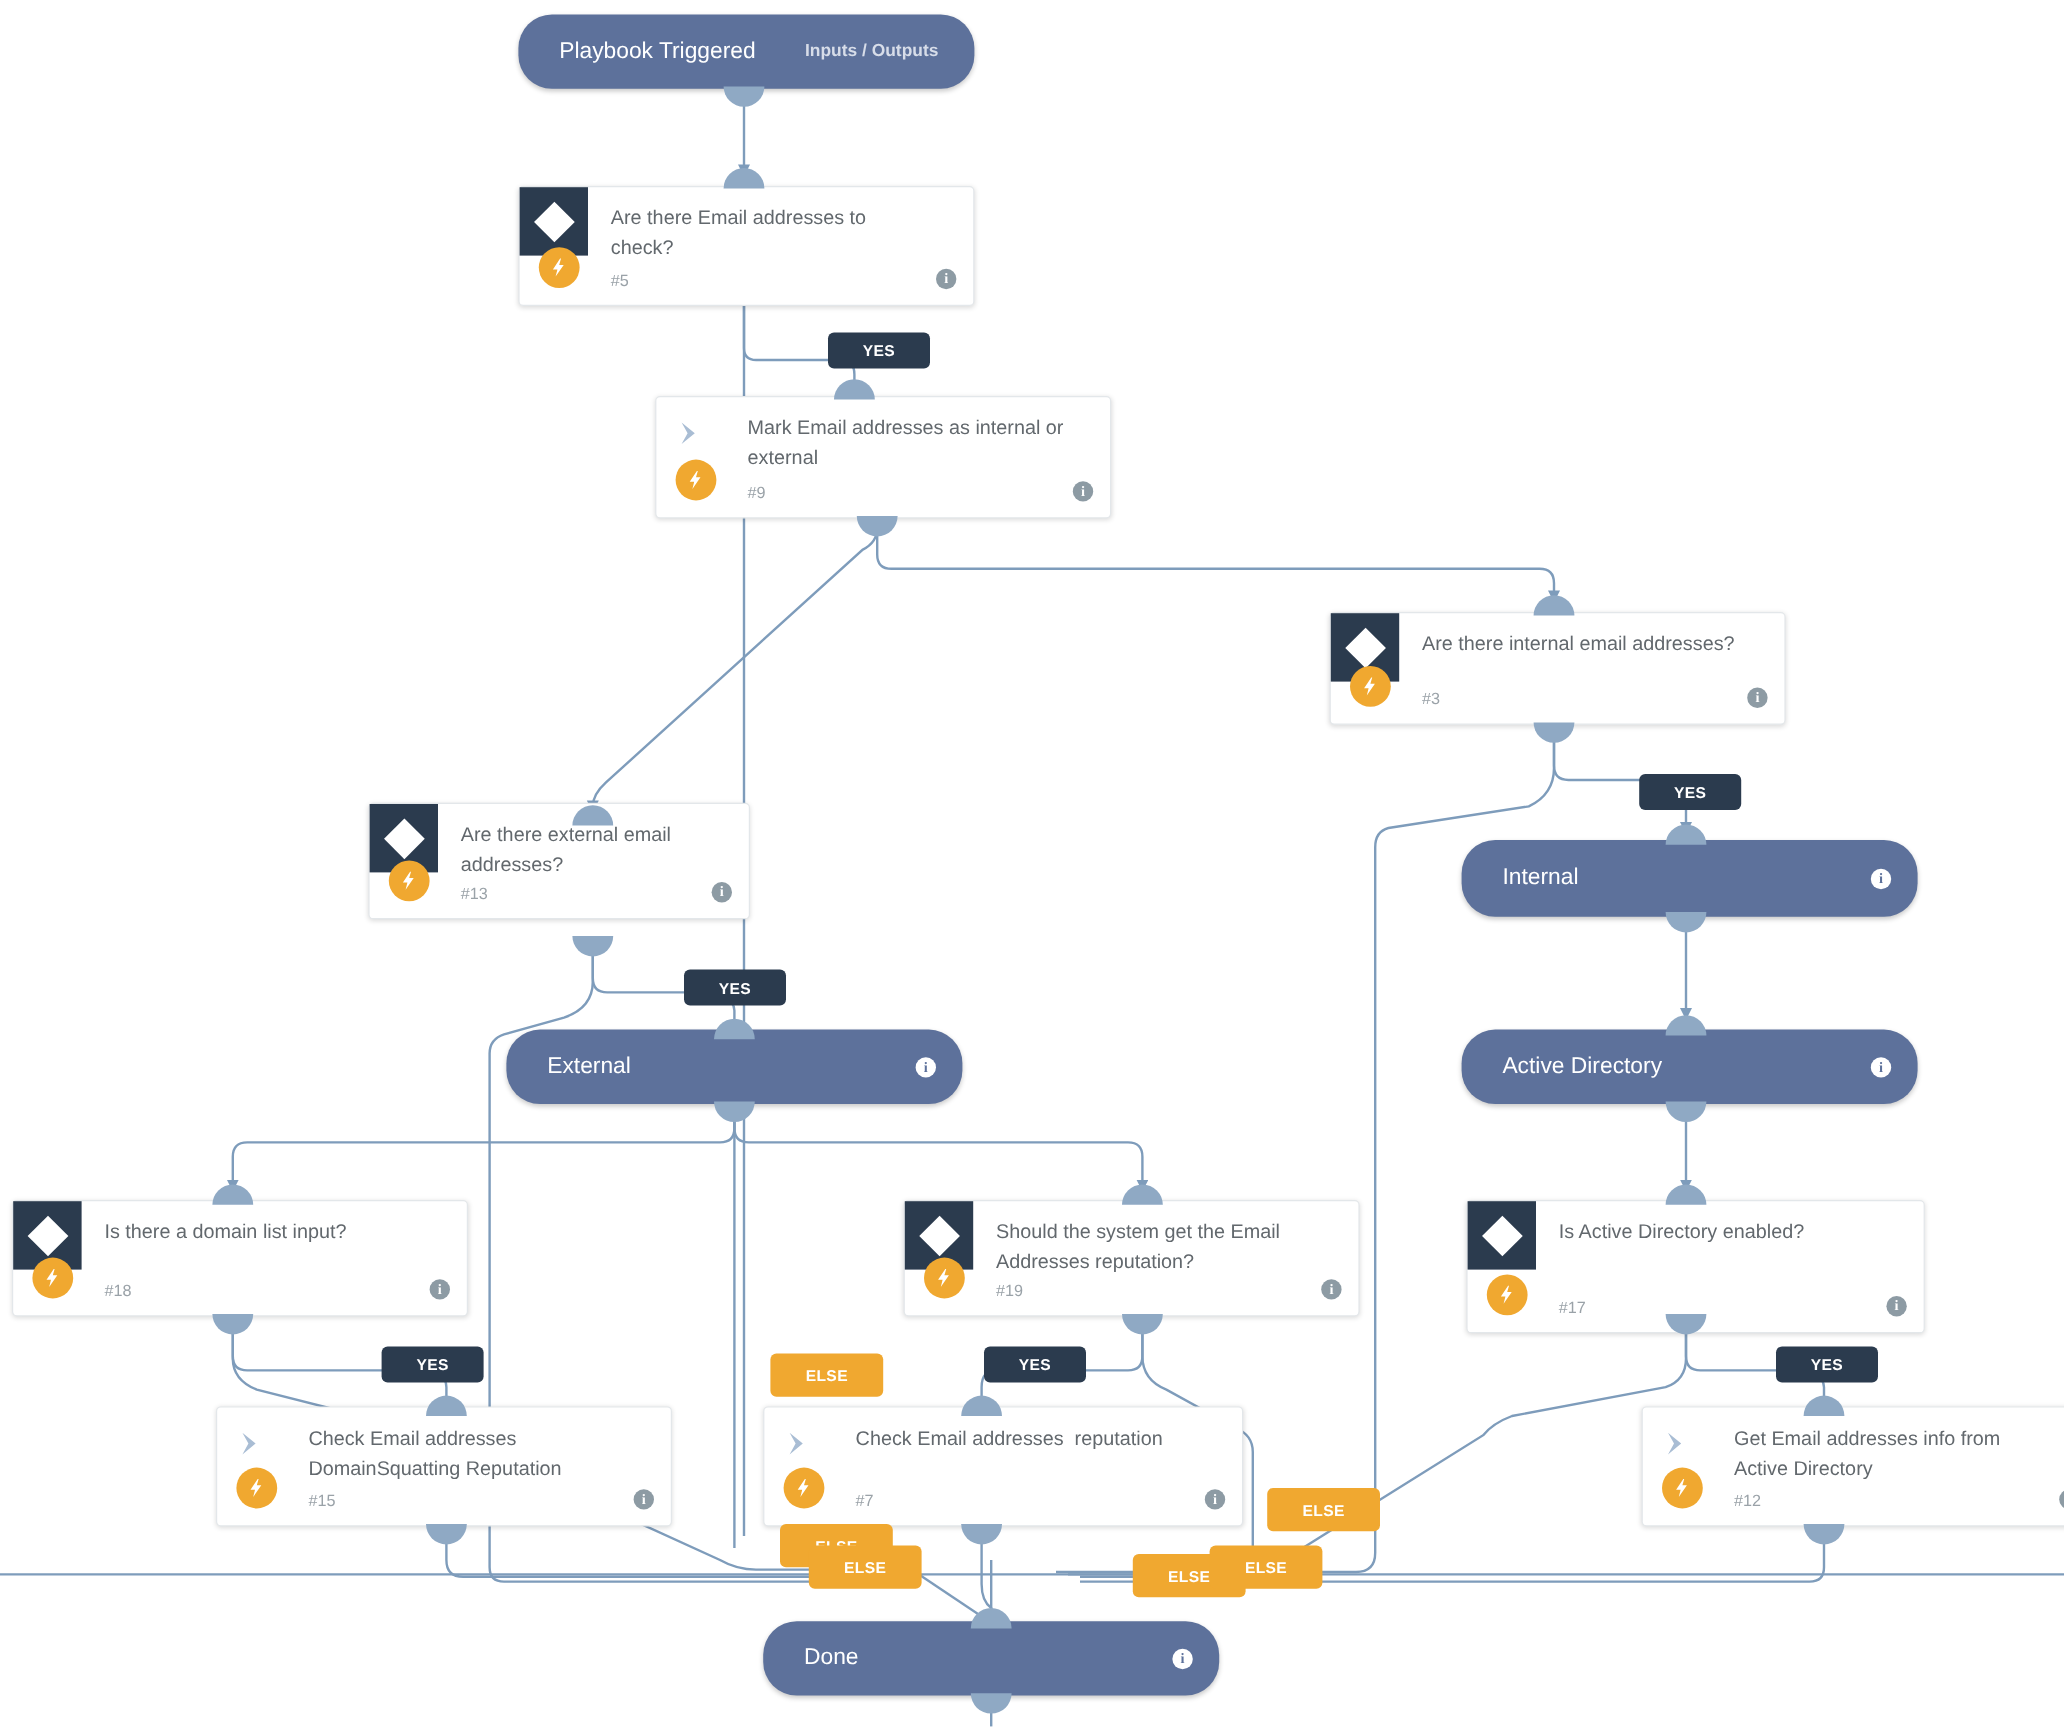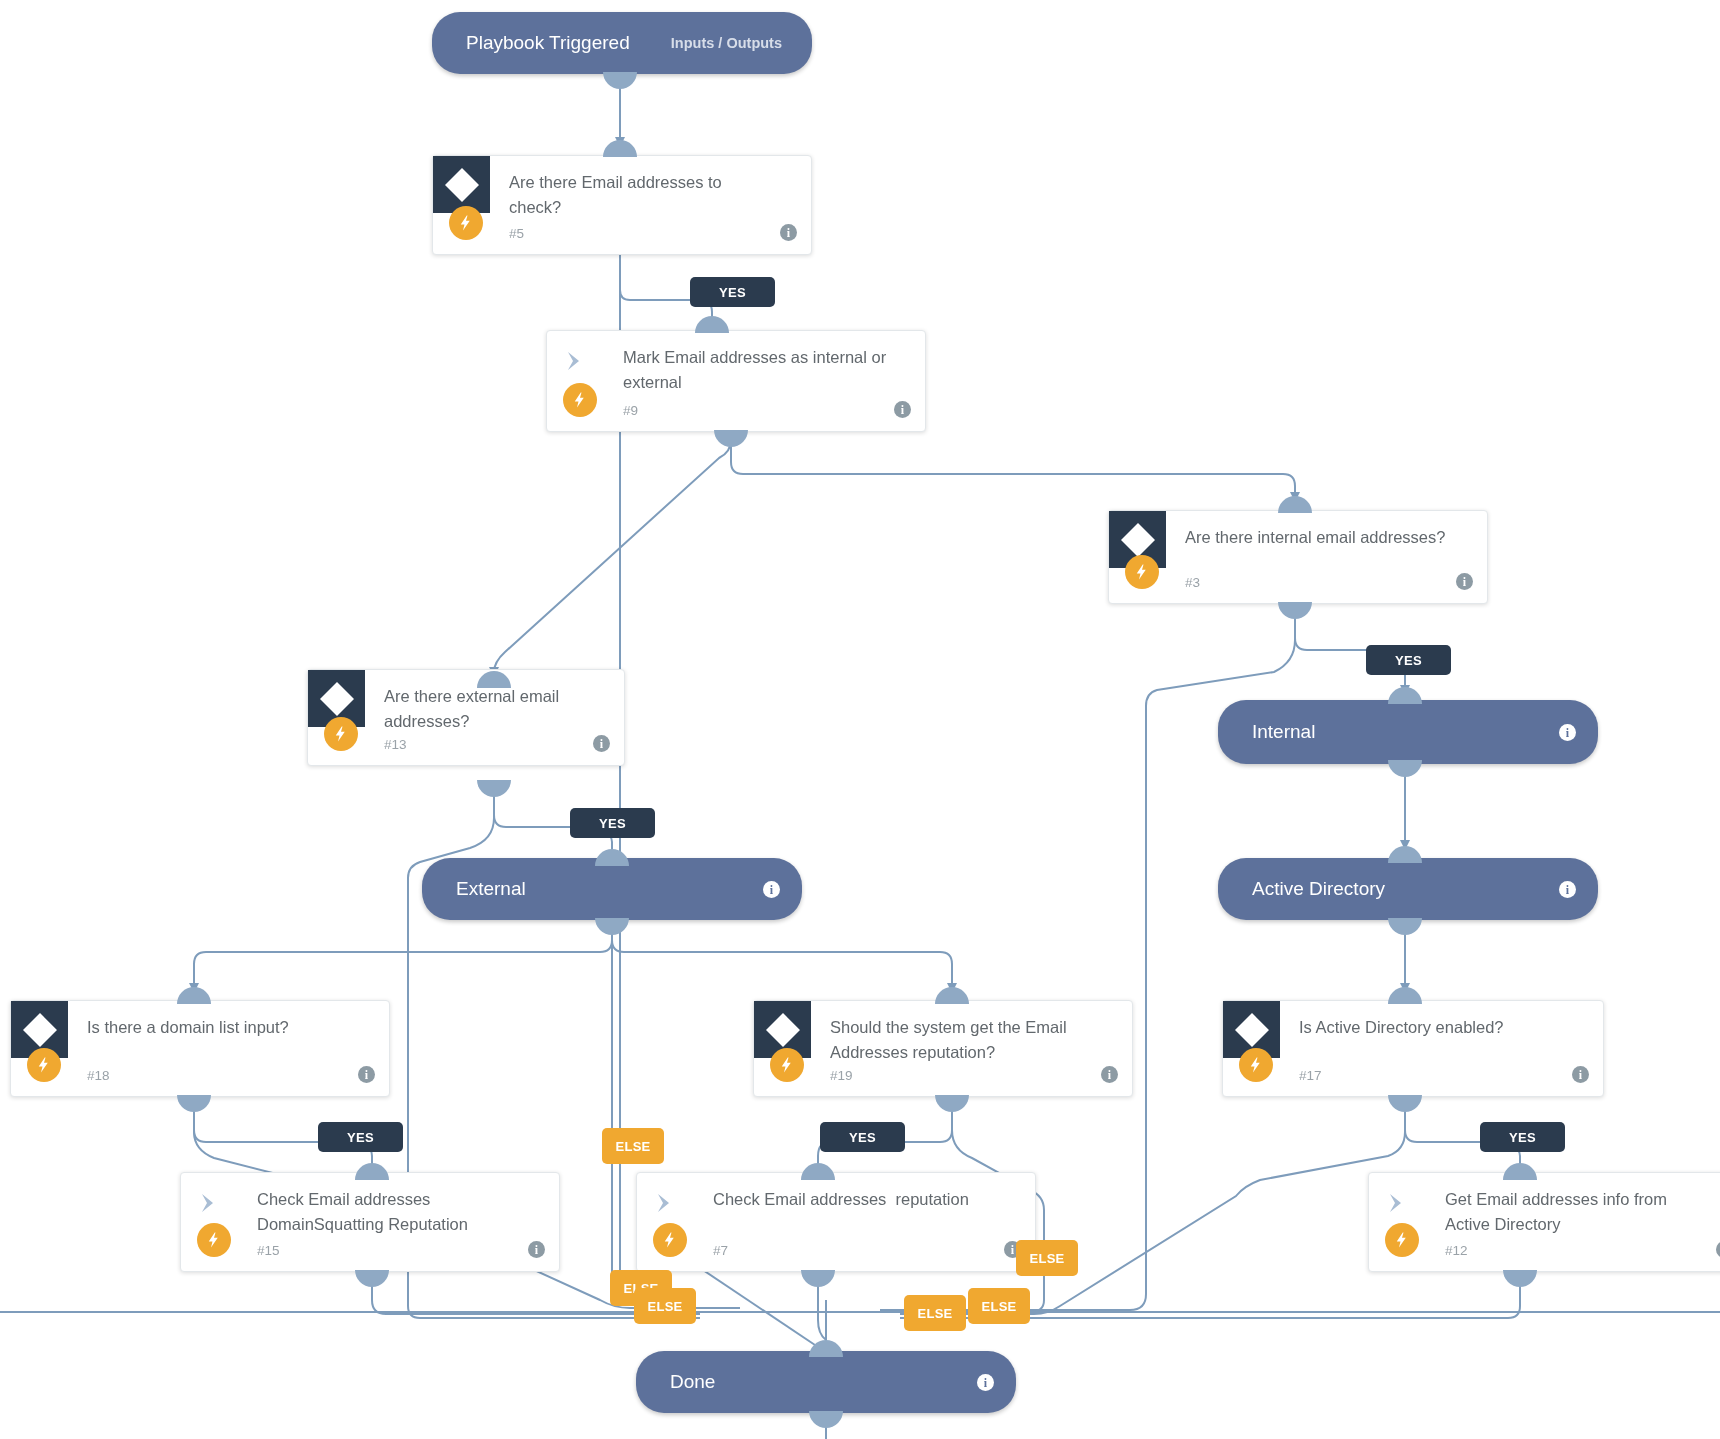--- a/index.html
+++ b/index.html
@@ -164,21 +164,22 @@
   }
   .blabel.yes {
     background: #2b3b4e;
     height: 30px;
     padding: 0 29px;
   }
   .blabel.els {
     background: #f0a830;
     height: 36px;
     min-width: 44px;
-    padding: 0 9px;
+    padding: 0 25px;
+    margin-left: 40px;
   }
 
   
   .nub {
     position: absolute;
     background: #8fa9c4;
     z-index: 6;
   }
   .nub.top {
     width: 34px;
@@ -390,21 +391,21 @@
     </div>
     <div class="card-title">Should the system get the Email Addresses reputation?</div>
     <div class="card-id">#19</div>
     <div class="card-info"><span class="info-dot">i</span></div>
   </div>
   <div class="nub bot" style="left:935px; top:1095px;"></div>
 
   <div class="blabel yes" style="left:820px; top:1122px;">YES</div>
 
   <div class="nub top" style="left:1388px; top:987px;"></div>
-  <div class="card" style="left:1222px; top:1000px; width:382px; height:97px;padding-left:27px;">
+  <div class="card" style="left:1222px; top:1000px; width:382px; height:111px;padding-left:27px;">
     <div class="card-badge">
       <div class="diamond"></div>
     </div>
     <div class="bolt">
       <svg width="18" height="18" viewBox="0 0 24 24" aria-hidden="true">
         <path d="M13 2 L5 14 h5 l-2 8 l9 -13 h-5 l2 -7 z" fill="#ffffff"></path>
       </svg>
     </div>
     <div class="card-title">Is Active Directory enabled?</div>
     <div class="card-id">#17</div>

